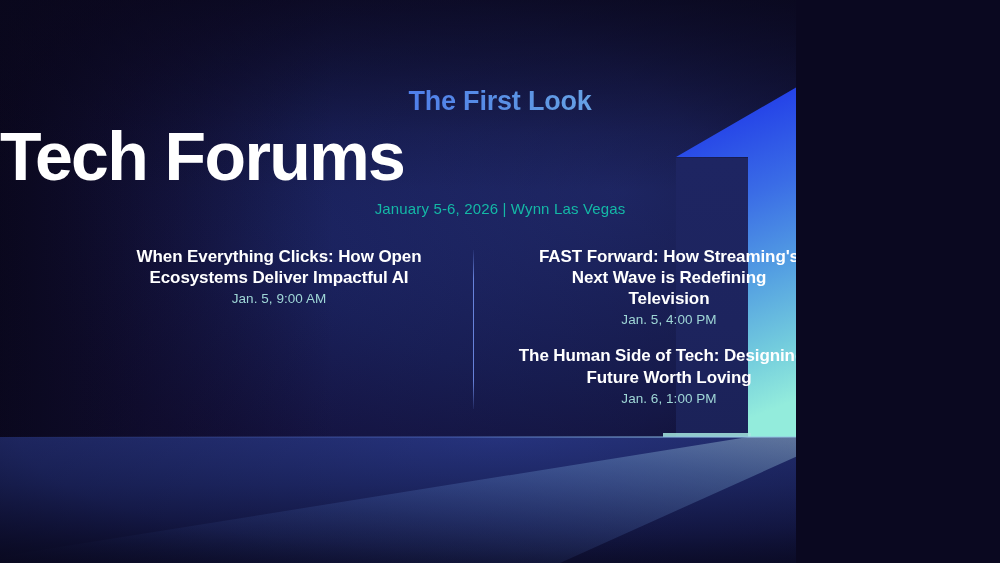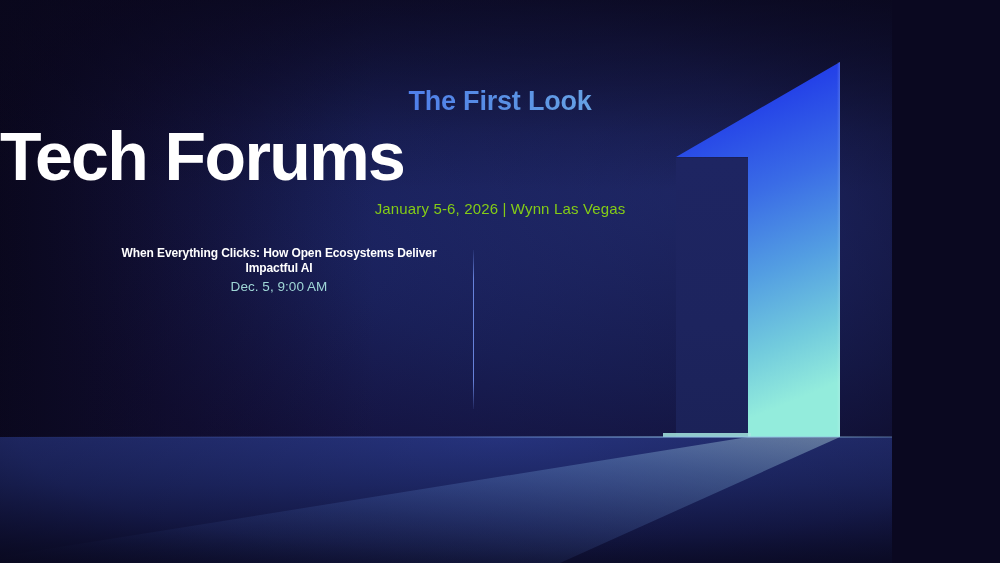--- a/index.html
+++ b/index.html
@@ -8,21 +8,21 @@
   html, body {
     width: 1000px;
     height: 563px;
     overflow: hidden;
     background: #0a0820;
     font-family: "Liberation Sans", sans-serif;
   }
 
   .stage {
     position: relative;
-    width: 892px;
+    width: 796px;
     height: 563px;
     overflow: hidden;
     background: #15113a;
   }
 
   
   .bg-base {
     position: absolute;
     inset: 0;
     background:
@@ -136,21 +136,21 @@
   }
 
   .subtitle {
     position: absolute;
     top: 200px;
     left: 0;
     width: 1000px;
     text-align: center;
     font-size: 15px;
     letter-spacing: 0.15px;
-    color: #84cc16;
+    color: #14b8a6;
   }
 
   
   .sessions {
     position: absolute;
     top: 246px;
     left: 80px;
     width: 680px;
     height: 170px;
   }
@@ -168,21 +168,21 @@
     top: 0;
     width: 330px;
   }
   .col-left  { left: 34px;  text-align: center; }
   .col-right { left: 424px; text-align: center; }
 
   .session { margin-bottom: 10px; }
   .session + .session { margin-top: 18px; }
 
   .session-title {
-    font-size: 12px;
+    font-size: 17px;
     line-height: 1.24;
     font-weight: bold;
     color: #ffffff;
     letter-spacing: -0.1px;
   }
   .session-date {
     margin-top: 3px;
     font-size: 13.5px;
     line-height: 1.2;
     color: #9fd6d6;
@@ -252,21 +252,31 @@
     <h1 class="maintitle">Tech Forums</h1>
     <div class="subtitle">January 5-6, 2026  |  Wynn Las Vegas</div>
 
     <div class="sessions">
 
       <div class="divider"></div>
 
       <div class="col col-left">
         <div class="session slot-a">
           <div class="session-title">When Everything Clicks: How Open Ecosystems Deliver Impactful AI</div>
-          <div class="session-date">Dec. 5, 9:00 AM</div>
+          <div class="session-date">Jan. 5, 9:00 AM</div>
         </div>
       </div>
 
+      <div class="col col-right">
+        <div class="session slot-a" style="width:260px;margin-left:35px;">
+          <div class="session-title">FAST Forward: How Streaming's Next Wave is Redefining Television</div>
+          <div class="session-date">Jan. 5, 4:00 PM</div>
+        </div>
+        <div class="session" style="margin-top:17px;">
+          <div class="session-title">The Human Side of Tech: Designing a Future Worth Loving</div>
+          <div class="session-date">Jan. 6, 1:00 PM</div>
+        </div>
+      </div>
 
     </div>
 
   </div>
 </div>
 
 </body></html>

